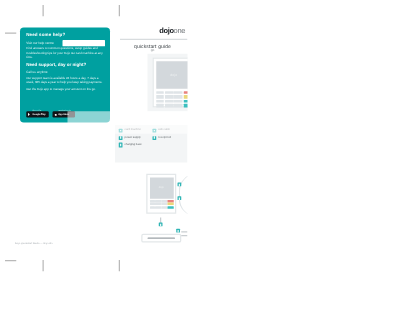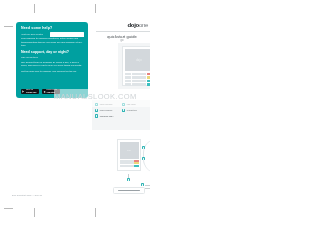--- a/index.html
+++ b/index.html
@@ -284,17 +284,16 @@
     <div class="dock">
       <div class="dock-bar"></div>
     </div>
 
     <div class="marker" style="left:46px;top:50px;"></div>
     <div class="mline" style="left:50px;top:51.7px;width:5px;"></div>
     <div class="mline" style="left:50px;top:55px;width:5px;"></div>
   </div>
 
   <div class="wm-band"></div>
-  <div class="watermark">MANUALSLOOK.COM</div>
 
   <div class="footer">Dojo Quickstart Guide — Dojo Go</div>
 
 </div>
 
 </body></html>

